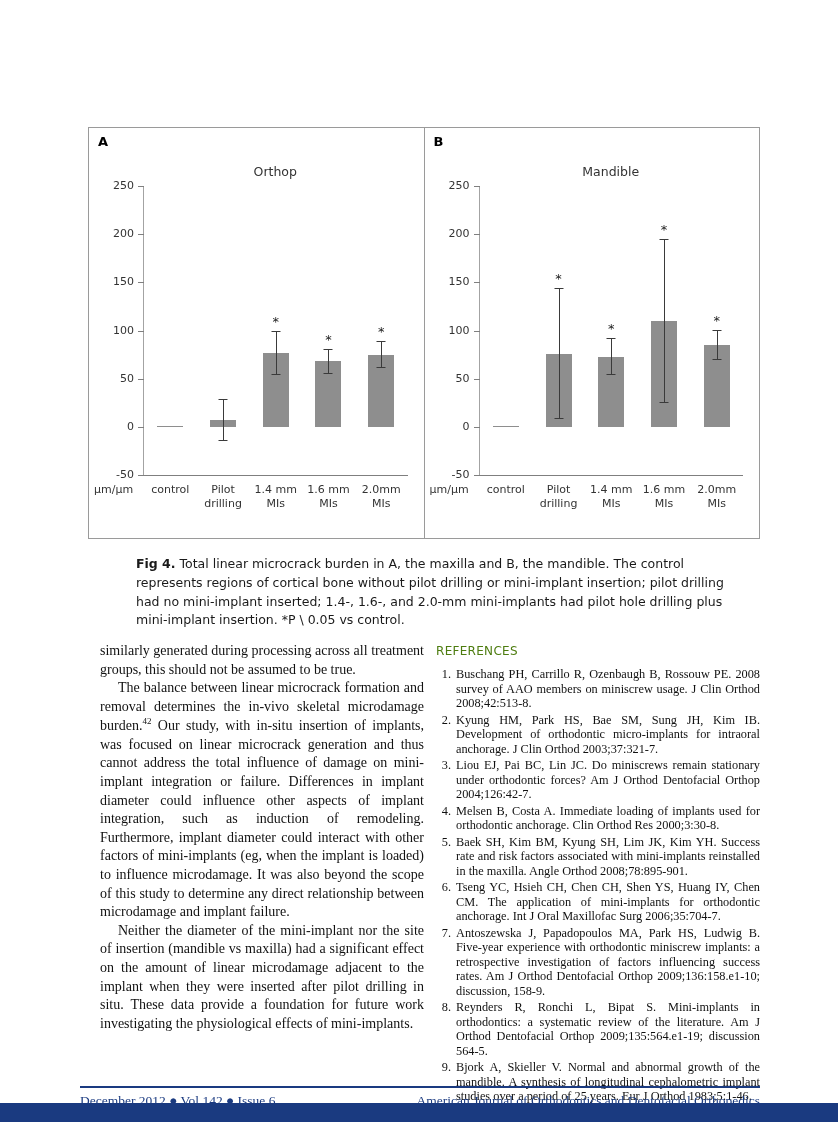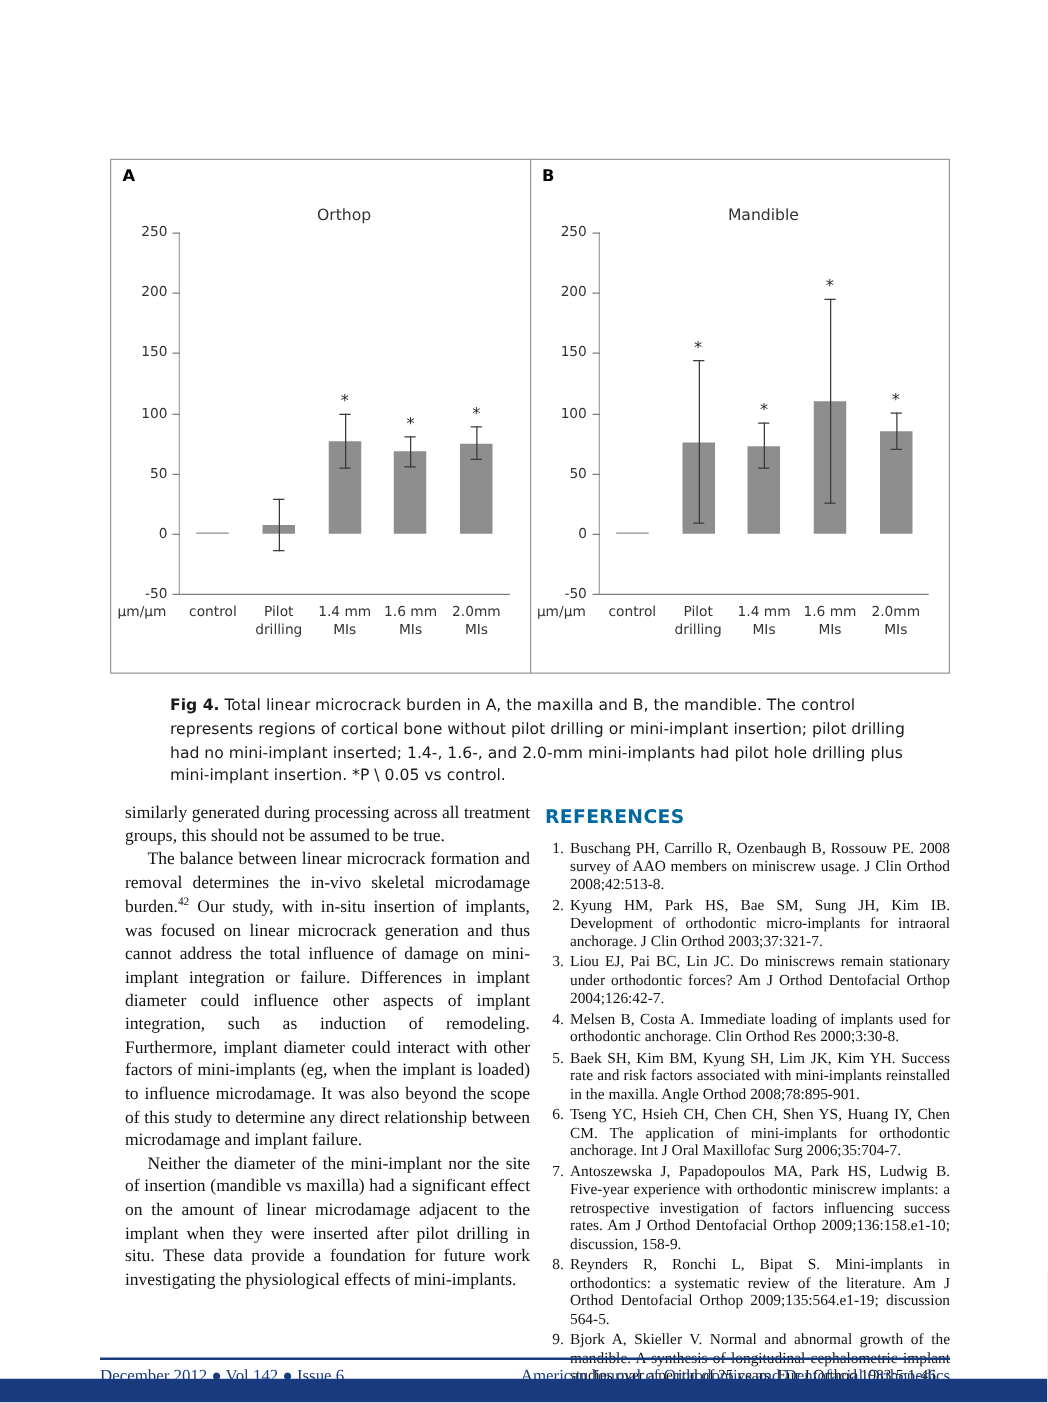--- a/index.html
+++ b/index.html
@@ -34,22 +34,22 @@
   .caption{margin:16px 20px 0 48px;font-family:"DejaVu Sans",sans-serif;font-size:12.5px;
            line-height:1.5;color:#1a1a1a;text-align:left;}
   .cap-label{font-weight:bold;}
 
   
   .columns{position:absolute;top:642px;left:80px;right:78px;display:flex;gap:12px;margin-left:20px;}
   .col{flex:1;min-width:0;}
   .para{margin:0;text-align:justify;font-size:14px;line-height:1.33;}
   .para.indent{text-indent:18px;}
   .para sup{font-size:9px;}
-  .sec-head{font-family:"DejaVu Sans",sans-serif;font-size:15px;font-weight:bold;
-            color:#0369a1;letter-spacing:.3px;margin:16px 0 9px 0;}
+  .sec-head{font-family:"DejaVu Sans",sans-serif;font-size:12px;font-weight:normal;
+            color:#4d7c0f;letter-spacing:.3px;margin:16px 0 9px 0;}
   .refs-head{margin-top:2px;}
   .ref-item{display:flex;font-size:12.3px;line-height:1.18;margin-bottom:2px;}
   .ref-num{width:15px;text-align:right;margin-right:5px;flex:none;}
   .ref-text{flex:1;text-align:justify;}
 
   
   .footer-row{position:absolute;top:1086px;left:80px;right:78px;border-top:2px solid #1a3a80;
               padding-top:5px;display:flex;justify-content:space-between;
               font-weight:normal;font-size:13.5px;color:#1a3a80;}
   .footer-bar{position:absolute;left:0;right:0;bottom:0;height:19px;background:#1a3a80;}

